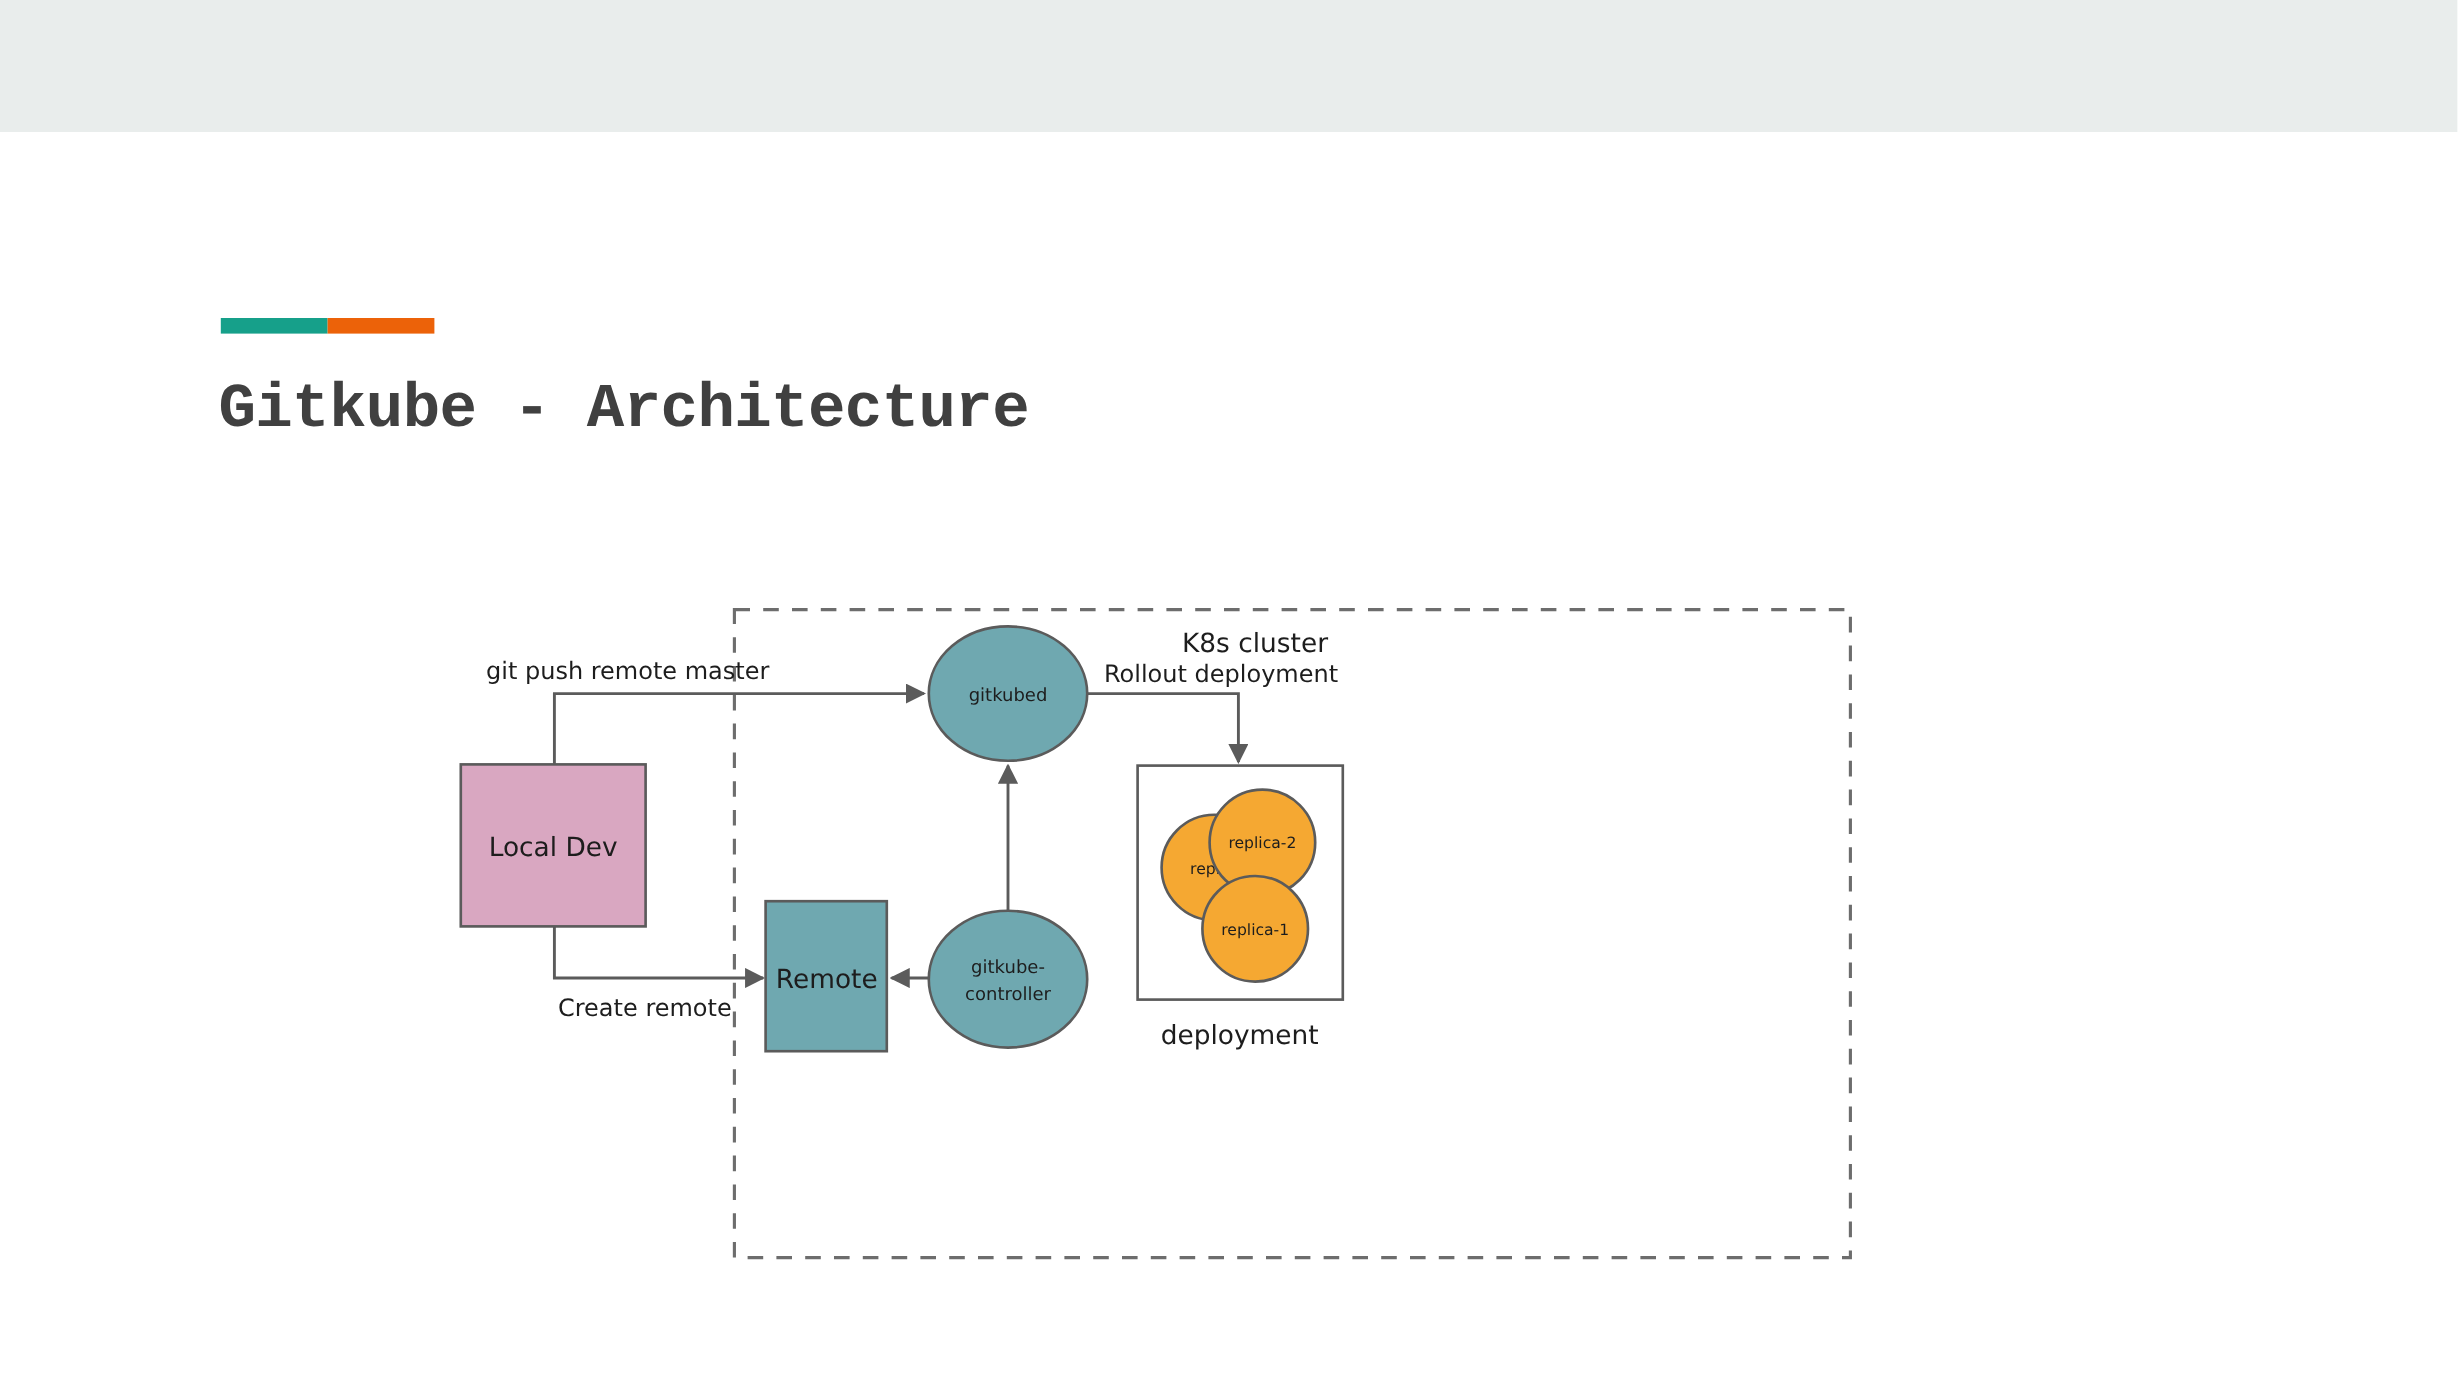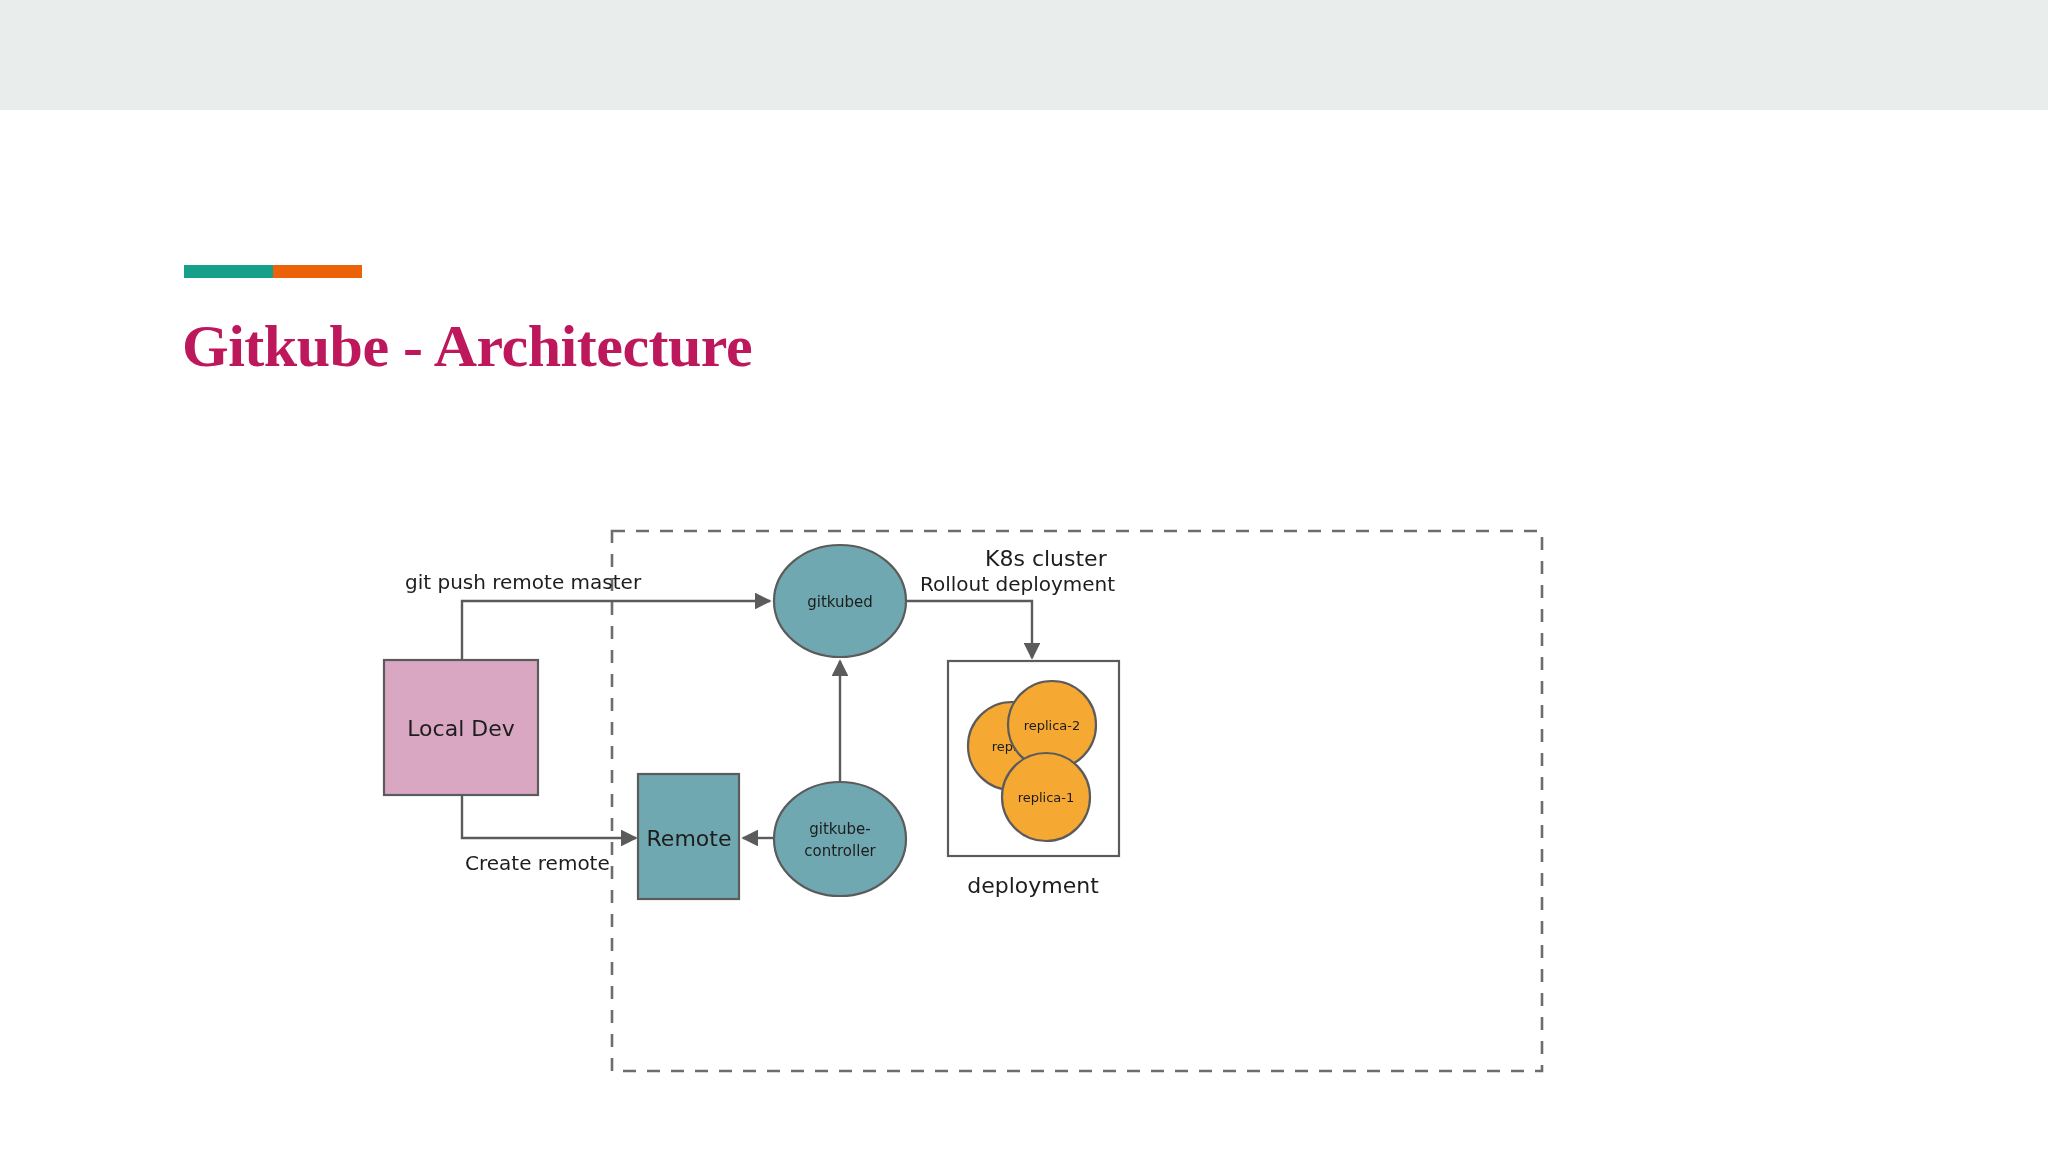--- a/index.html
+++ b/index.html
@@ -37,32 +37,32 @@
     left: 184px; top: 265px;
     width: 178px; height: 13px;
     display: flex;
   }
   #accent-bar .seg-teal   { flex: 1 1 50%; background: #16a08a; }
   #accent-bar .seg-orange { flex: 1 1 50%; background: #ec6209; }
 
   #page-title {
     position: absolute;
     left: 182px; top: 312px;
-    font-size: 60px;
+    font-size: 52px;
     font-weight: bold;
     letter-spacing: -0.5px;
-    color: #be185d;
-    font-family: Liberation Serif, serif;
+    color: #404040;
+    font-family: Liberation Mono, monospace;
     white-space: nowrap;
   }
 
   
   #diagram {
     position: absolute;
-    left: 440px; top: 493px;
+    left: 440px; top: 470px;
     width: 1180px;
     height: 640px;
   }
   #diagram svg {
     display: block;
     width: 1180px;
     height: 640px;
     overflow: visible;
   }
 

